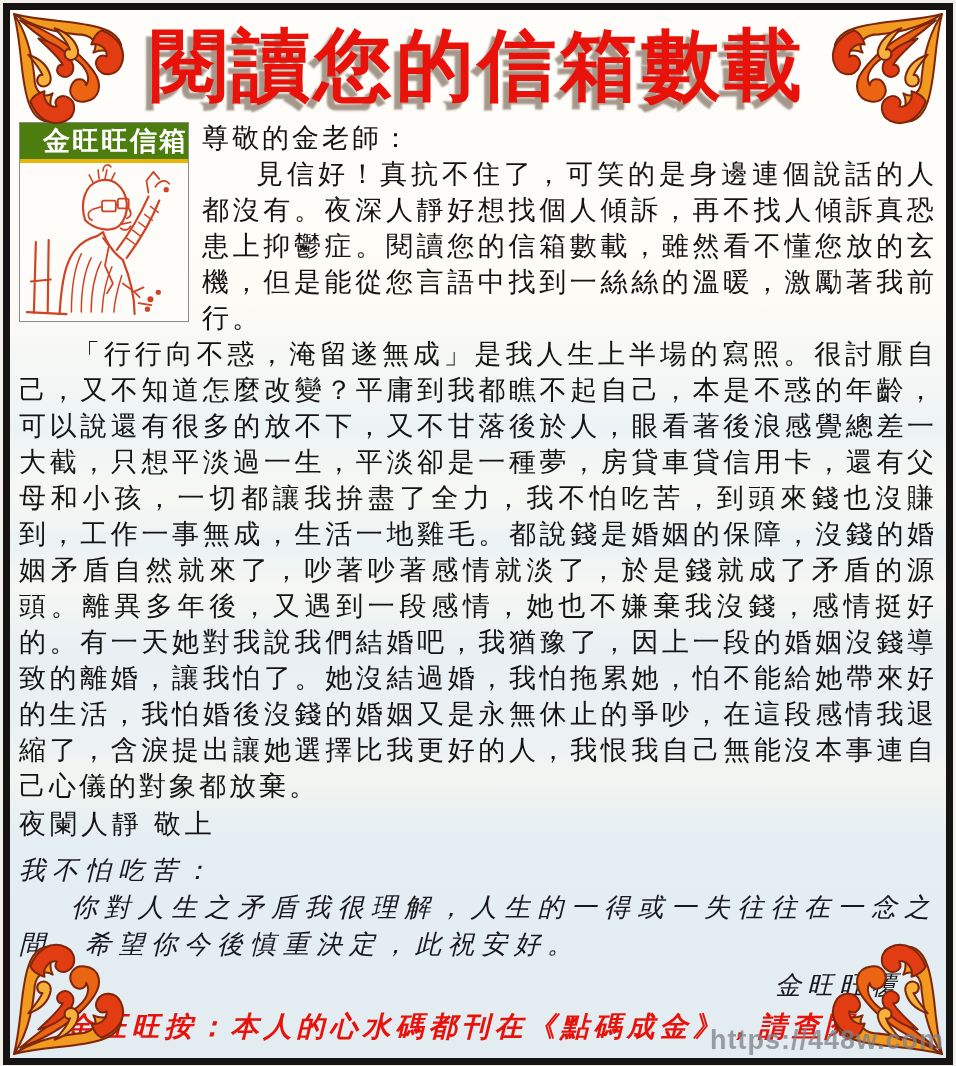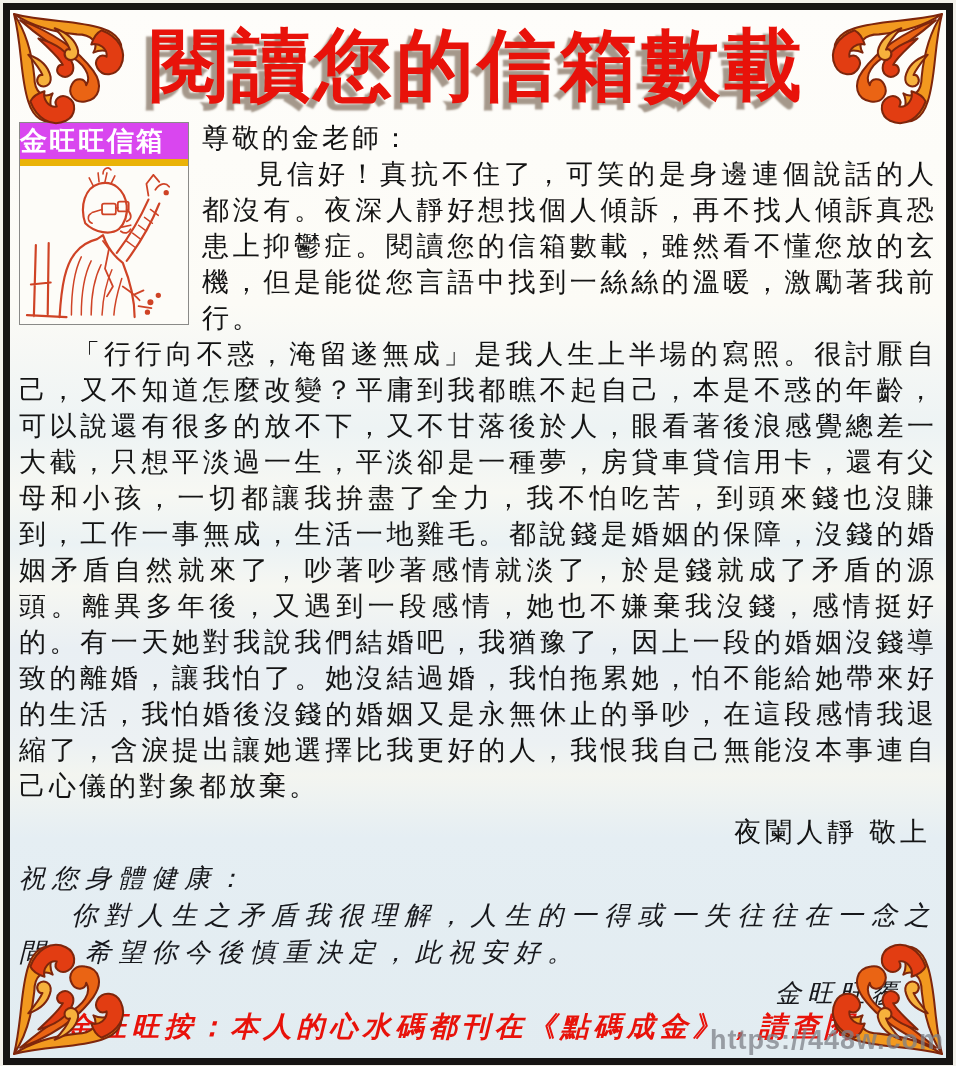--- a/index.html
+++ b/index.html
@@ -33,34 +33,34 @@
     white-space:nowrap;
   }
   
   .content{position:relative;padding:0 9px;z-index:2;}
   
   .mailbox{
     float:left;width:170px;margin:2px 13px 10px 0;
     border:1px solid #8a8a88;background:#fdfcf8;box-sizing:border-box;
   }
   .mailbox-header{
-    background:#d946ef;border-bottom:7px solid #eab308;
-    color:#ffffff;text-align:left;
+    background:#4d7c0f;border-bottom:4px solid #eab308;
+    color:#ffffff;text-align:right;
     font-family:"Liberation Sans","DejaVu Sans",sans-serif;
     font-weight:bold;font-size:27px;line-height:36px;letter-spacing:2px;
   }
   .mailbox-art{display:block;width:168px;height:158px;}
   
   .letter{
     font-size:27px;line-height:36px;letter-spacing:3px;
     color:#141414;text-align:justify;
   }
   .letter p{margin:0;}
   .letter .indent{text-indent:2em;}
-  .letter .signoff{text-align:right;letter-spacing:4px;padding-right:6px;margin-top:10px;}
+  .letter .signoff{text-align:left;letter-spacing:4px;padding-right:6px;margin-top:2px;}
   
   .reply{
     margin-top:10px;
     font-style:italic;font-weight:500;
     font-size:26px;line-height:37px;letter-spacing:7px;
     color:#17181c;
   }
   .reply p{margin:0;}
   .reply .indent{text-indent:2em;text-align:justify;}
   .reply .signoff{text-align:right;padding-right:34px;letter-spacing:6px;margin-top:4px;}
@@ -156,21 +156,21 @@
     </div>
 
     <div class="letter">
       <p>尊敬的金老師：</p>
       <p class="indent">見信好！真抗不住了，可笑的是身邊連個說話的人都沒有。夜深人靜好想找個人傾訴，再不找人傾訴真恐患上抑鬱症。閱讀您的信箱數載，雖然看不懂您放的玄機，但是能從您言語中找到一絲絲的溫暖，激勵著我前行。</p>
       <p class="indent">「行行向不惑，淹留遂無成」是我人生上半場的寫照。很討厭自己，又不知道怎麼改變？平庸到我都瞧不起自己，本是不惑的年齡，可以說還有很多的放不下，又不甘落後於人，眼看著後浪感覺總差一大截，只想平淡過一生，平淡卻是一種夢，房貸車貸信用卡，還有父母和小孩，一切都讓我拚盡了全力，我不怕吃苦，到頭來錢也沒賺到，工作一事無成，生活一地雞毛。都說錢是婚姻的保障，沒錢的婚姻矛盾自然就來了，吵著吵著感情就淡了，於是錢就成了矛盾的源頭。離異多年後，又遇到一段感情，她也不嫌棄我沒錢，感情挺好的。有一天她對我說我們結婚吧，我猶豫了，因上一段的婚姻沒錢導致的離婚，讓我怕了。她沒結過婚，我怕拖累她，怕不能給她帶來好的生活，我怕婚後沒錢的婚姻又是永無休止的爭吵，在這段感情我退縮了，含淚提出讓她選擇比我更好的人，我恨我自己無能沒本事連自己心儀的對象都放棄。</p>
       <p class="signoff">夜闌人靜 敬上</p>
     </div>
 
     <div class="reply">
-      <p>祝您身體健康：</p>
+      <p>我不怕吃苦：</p>
       <p class="indent">你對人生之矛盾我很理解，人生的一得或一失往往在一念之間，希望你今後慎重決定，此祝安好。</p>
       <p class="signoff">金旺旺覆</p>
     </div>
 
   </div>
 
   <div class="footer-note">金旺旺按：本人的心水碼都刊在《點碼成金》，請查閱。</div>
 
   <div class="watermark">https://448w.com</div>
 

